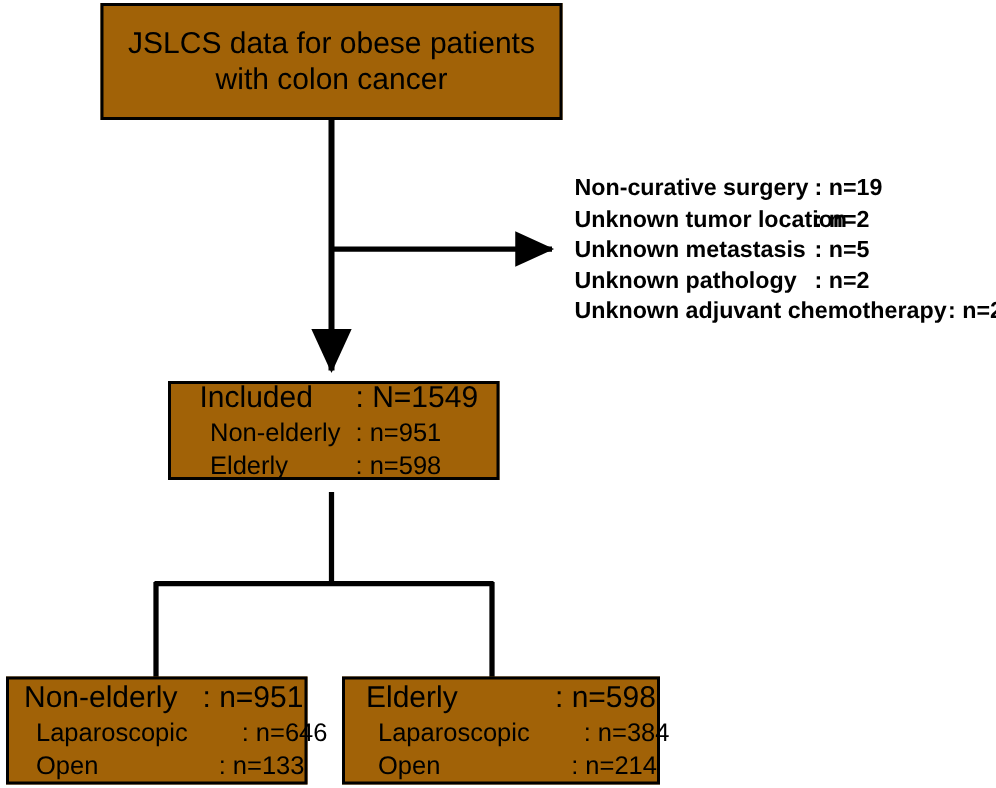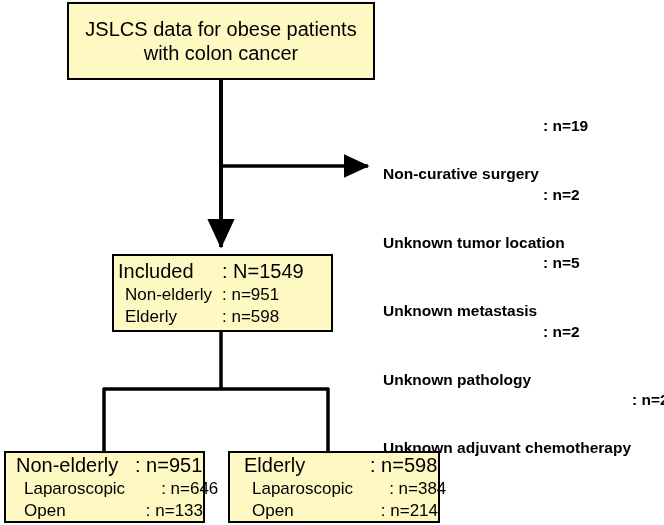--- a/index.html
+++ b/index.html
@@ -22,21 +22,21 @@
     position: absolute;
     left: 0;
     top: 0;
     width: 664px;
     height: 525px;
   }
   .node-box {
     position: absolute;
     box-sizing: border-box;
     border: 2px solid #000000;
-    background: #fef9c3;
+    background: #a16207;
     display: flex;
     flex-direction: column;
     justify-content: center;
   }
   
   #box-root {
     left: 67px;
     top: 2px;
     width: 308px;
     height: 78px;
@@ -46,22 +46,22 @@
     font-size: 20px;
     line-height: 24px;
     white-space: nowrap;
     text-align: center;
   }
   
   #box-included {
     left: 112px;
     top: 254px;
     width: 221px;
-    height: 78px;
-    padding-left: 4px;
+    height: 66px;
+    padding-left: 19px;
   }
   #box-included .row {
     display: flex;
     white-space: nowrap;
   }
   #box-included .row.head {
     font-size: 20px;
     line-height: 25px;
   }
   #box-included .row.sub {
@@ -111,21 +111,21 @@
     top: 116px;
     width: 278px;
   }
   #exclusion-list .ex-row {
     display: flex;
     white-space: nowrap;
     font-size: 15.5px;
     line-height: 20.5px;
     font-weight: bold;
   }
-  #exclusion-list .ex-row .ex-label { width: 160px; margin-top: 48px; }
+  #exclusion-list .ex-row .ex-label { width: 160px; }
   #exclusion-list .ex-row.wide .ex-label { width: auto; }
   #exclusion-list .ex-row.wide .ex-count { padding-left: 1px; }
 </style>
 </head>
 <body>
 
 <div id="flowchart-root">
 
   <svg id="connectors" viewBox="0 0 664 525" width="664" height="525" aria-hidden="true">
     <defs>

